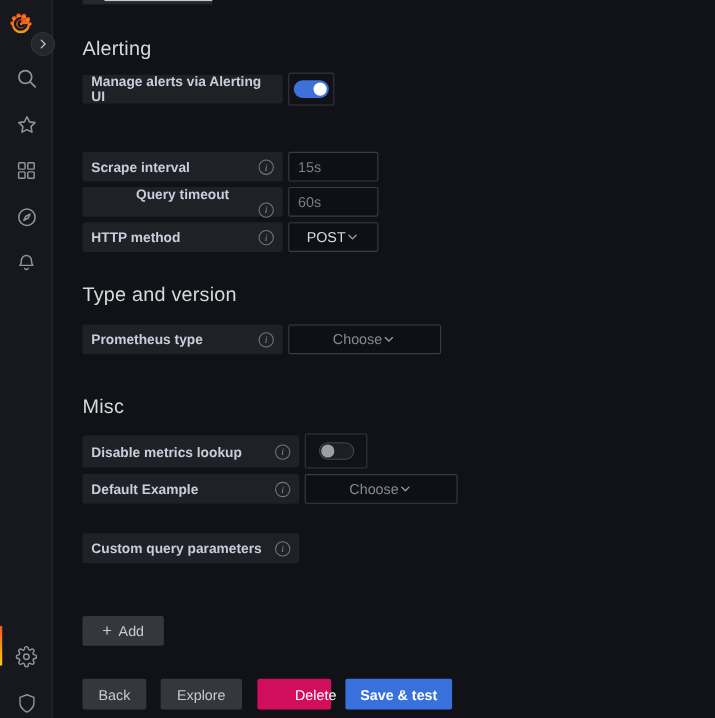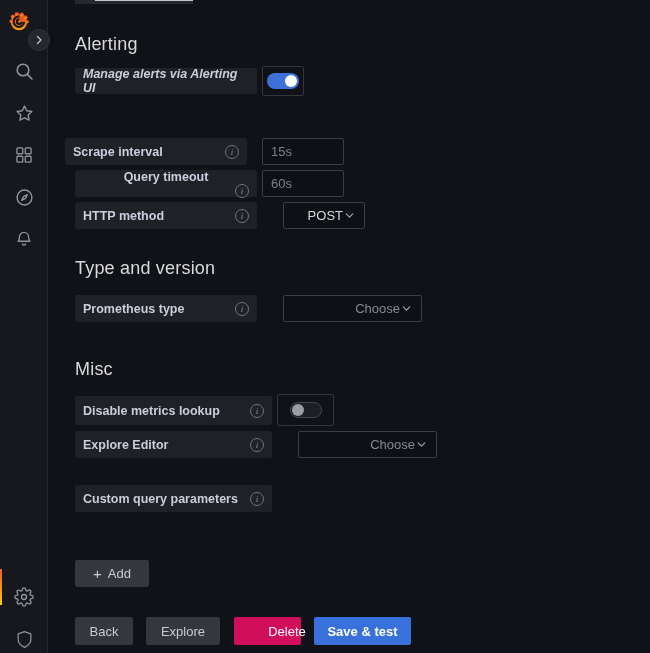--- a/index.html
+++ b/index.html
@@ -26,21 +26,21 @@
   .flabel{position:absolute;background:#1f2126;border-radius:2px;display:flex;align-items:center;
           padding:0 8px;color:#ccccdc;font-size:12.5px;font-weight:700;}
   .info{width:14px;height:14px;min-width:14px;border:1px solid #71757c;border-radius:50%;
         color:#8a8e95;font-size:9px;line-height:12px;text-align:center;
         font-family:"Liberation Serif",serif;font-style:italic;font-weight:400;margin-left:auto;}
   .field{position:absolute;background:#0e1015;border:1px solid #3a3d44;border-radius:2px;
          display:flex;align-items:center;padding:0 8px;font-size:13px;color:#d8d9da;}
   .field input{background:transparent;border:none;outline:none;width:100%;color:#d8d9da;
                font-size:13px;font-family:inherit;padding:0;}
   .field input::placeholder{color:#7b7f87;opacity:1;}
-  .select{justify-content:flex-end;cursor:pointer;margin-left:21px;}
+  .select{justify-content:center;cursor:pointer;}
   .select .val{white-space:nowrap;}
   .select .val.placeholder{color:#868a91;}
   .chev{display:flex;}
   .toggle-box{position:absolute;background:#111217;border:1px solid #33363c;border-radius:2px;
               display:flex;align-items:center;justify-content:center;cursor:pointer;}
   .pill{width:32px;height:16px;border-radius:9px;position:relative;}
   .pill.on{background:#3d71d9;}
   .pill.on .knob{position:absolute;right:2px;top:2px;width:12px;height:12px;border-radius:50%;background:#ffffff;}
   .pill.off{background:#1d1f24;border:1px solid #43464d;}
   .pill.off .knob{position:absolute;left:1px;top:1px;width:12px;height:12px;border-radius:50%;background:#9b9ea5;}
@@ -145,30 +145,30 @@
     </button>
   </aside>
 
   <main class="content">
 
     <div class="cutbar">
         <span class="edge"></span>
       </div>
 
     <h2 class="h" style="left:26px;top:34px;">Alerting</h2>
-    <div class="flabel" style="left:26px;top:68px;width:182px;height:26px;font-style:italic;">
+    <div class="flabel" style="left:26px;top:68px;width:182px;height:26px;">
       <span>Manage alerts via Alerting UI</span>
     </div>
     <div class="toggle-box" style="left:213px;top:66px;width:42px;height:30px;">
       <span class="pill on">
           <span class="knob"></span>
         </span>
     </div>
 
-    <div class="flabel" style="left:16px;top:138px;width:182px;height:27px;">
+    <div class="flabel" style="left:26px;top:138px;width:182px;height:27px;">
       <span>Scrape interval</span>
         <span class="info">i</span>
     </div>
     <div class="field" style="left:213px;top:138px;width:82px;height:27px;">
       <input type="text" placeholder="15s" style="">
     </div>
 
     <div class="flabel" style="left:26px;top:170px;width:182px;height:27px;flex-direction:column;">
       <span>Query timeout</span>
         <span class="info">i</span>
@@ -209,21 +209,21 @@
       <span>Disable metrics lookup</span>
         <span class="info">i</span>
     </div>
     <div class="toggle-box" style="left:228px;top:394px;width:57px;height:32px;">
       <span class="pill off">
           <span class="knob"></span>
         </span>
     </div>
 
     <div class="flabel" style="left:26px;top:431px;width:197px;height:27px;">
-      <span>Explore Editor</span>
+      <span>Default Example</span>
         <span class="info">i</span>
     </div>
     <div class="field select" style="left:228px;top:431px;width:139px;height:27px;">
       <span class="val placeholder">Choose</span>
       <span class="chev">
         <svg viewBox="0 0 20 20" width="13" height="13">
             <polyline points="5 7.5 10 12.5 15 7.5" stroke="#9fa3a9" stroke-width="1.8" fill="none" stroke-linecap="round" stroke-linejoin="round"></polyline>
           </svg>
       </span>
     </div>

